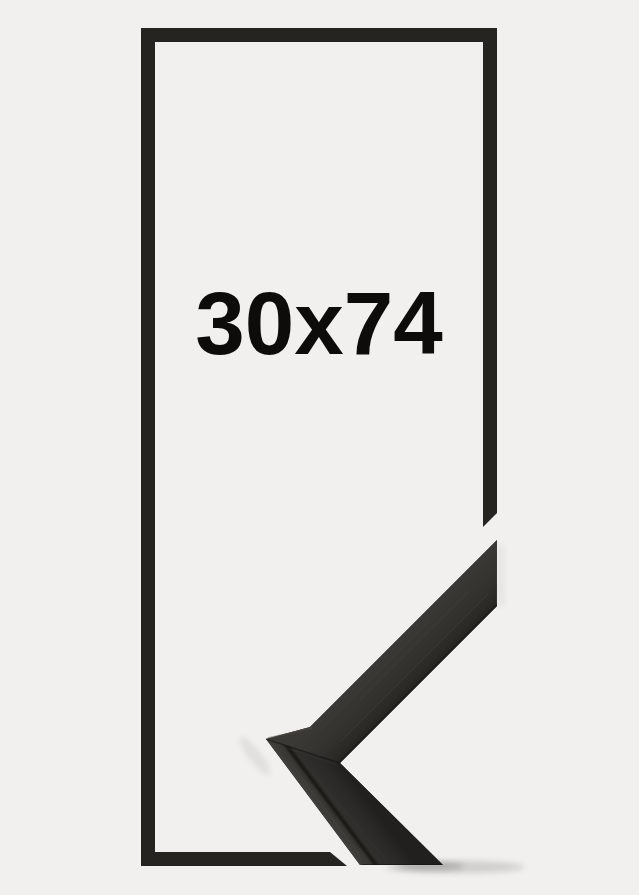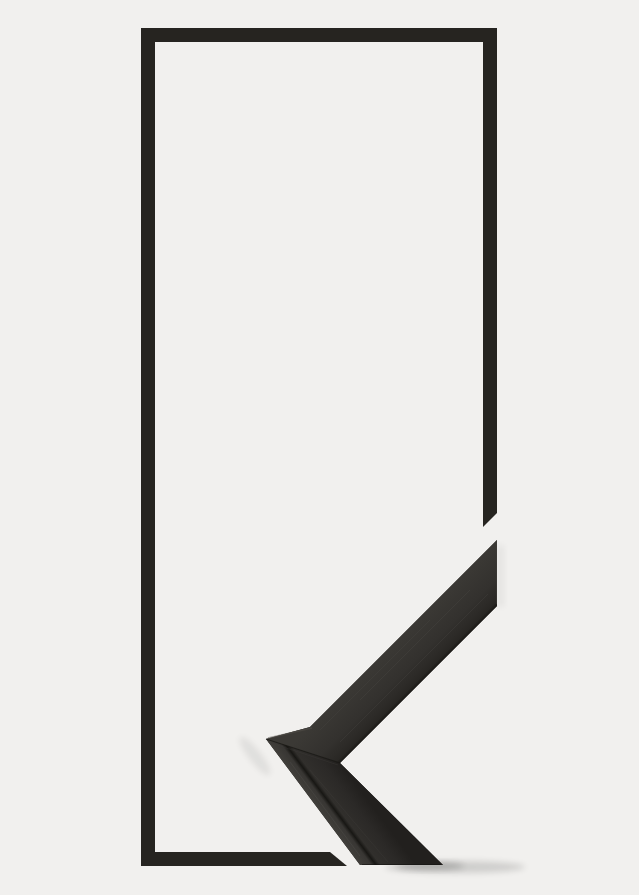--- a/index.html
+++ b/index.html
@@ -45,20 +45,21 @@
 
 <div class="canvas" style="background: rgb(241, 240, 238);">
 
   <div>
     <div class="bar bar-top" style="background: rgb(38, 36, 32);"></div>
     <div class="bar bar-left" style="background: rgb(38, 36, 32);"></div>
     <div class="bar bar-right" style="background: rgb(38, 36, 32);"></div>
     <div class="bar bar-bottom" style="background: rgb(38, 36, 32);"></div>
   </div>
 
+  <div class="size-label" style="color: rgb(13, 12, 11);">30x74</div>
 
   <svg class="corner-photo-svg" width="639" height="895" viewBox="0 0 639 895">
     <defs>
       <linearGradient id="gradUpper" gradientUnits="userSpaceOnUse" x1="403" y1="634" x2="441" y2="672">
         <stop offset="0" stop-color="#3b3935"></stop>
         <stop offset="0.5" stop-color="#33312e"></stop>
         <stop offset="0.8" stop-color="#292724"></stop>
         <stop offset="0.87" stop-color="#1a1916"></stop>
         <stop offset="0.92" stop-color="#2c2a27"></stop>
         <stop offset="1" stop-color="#1e1c1a"></stop>

